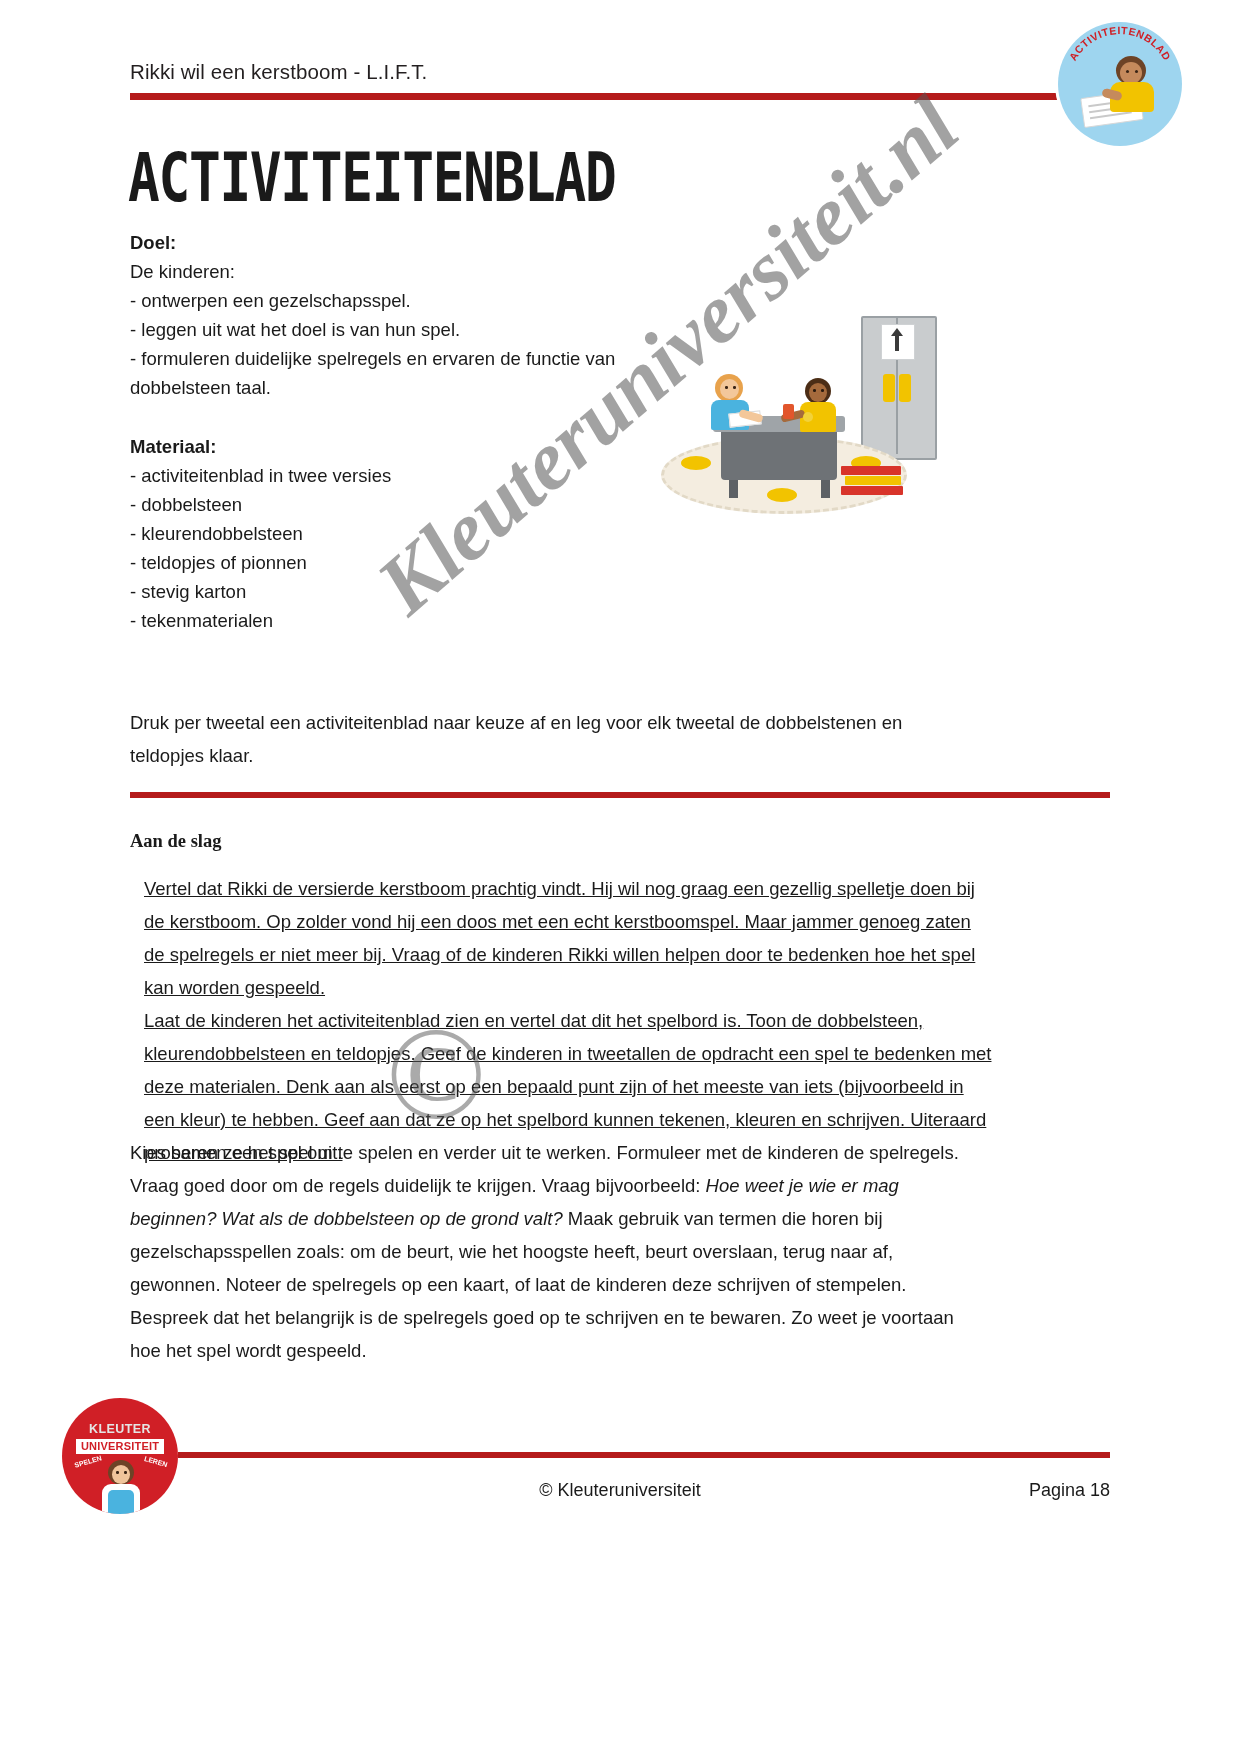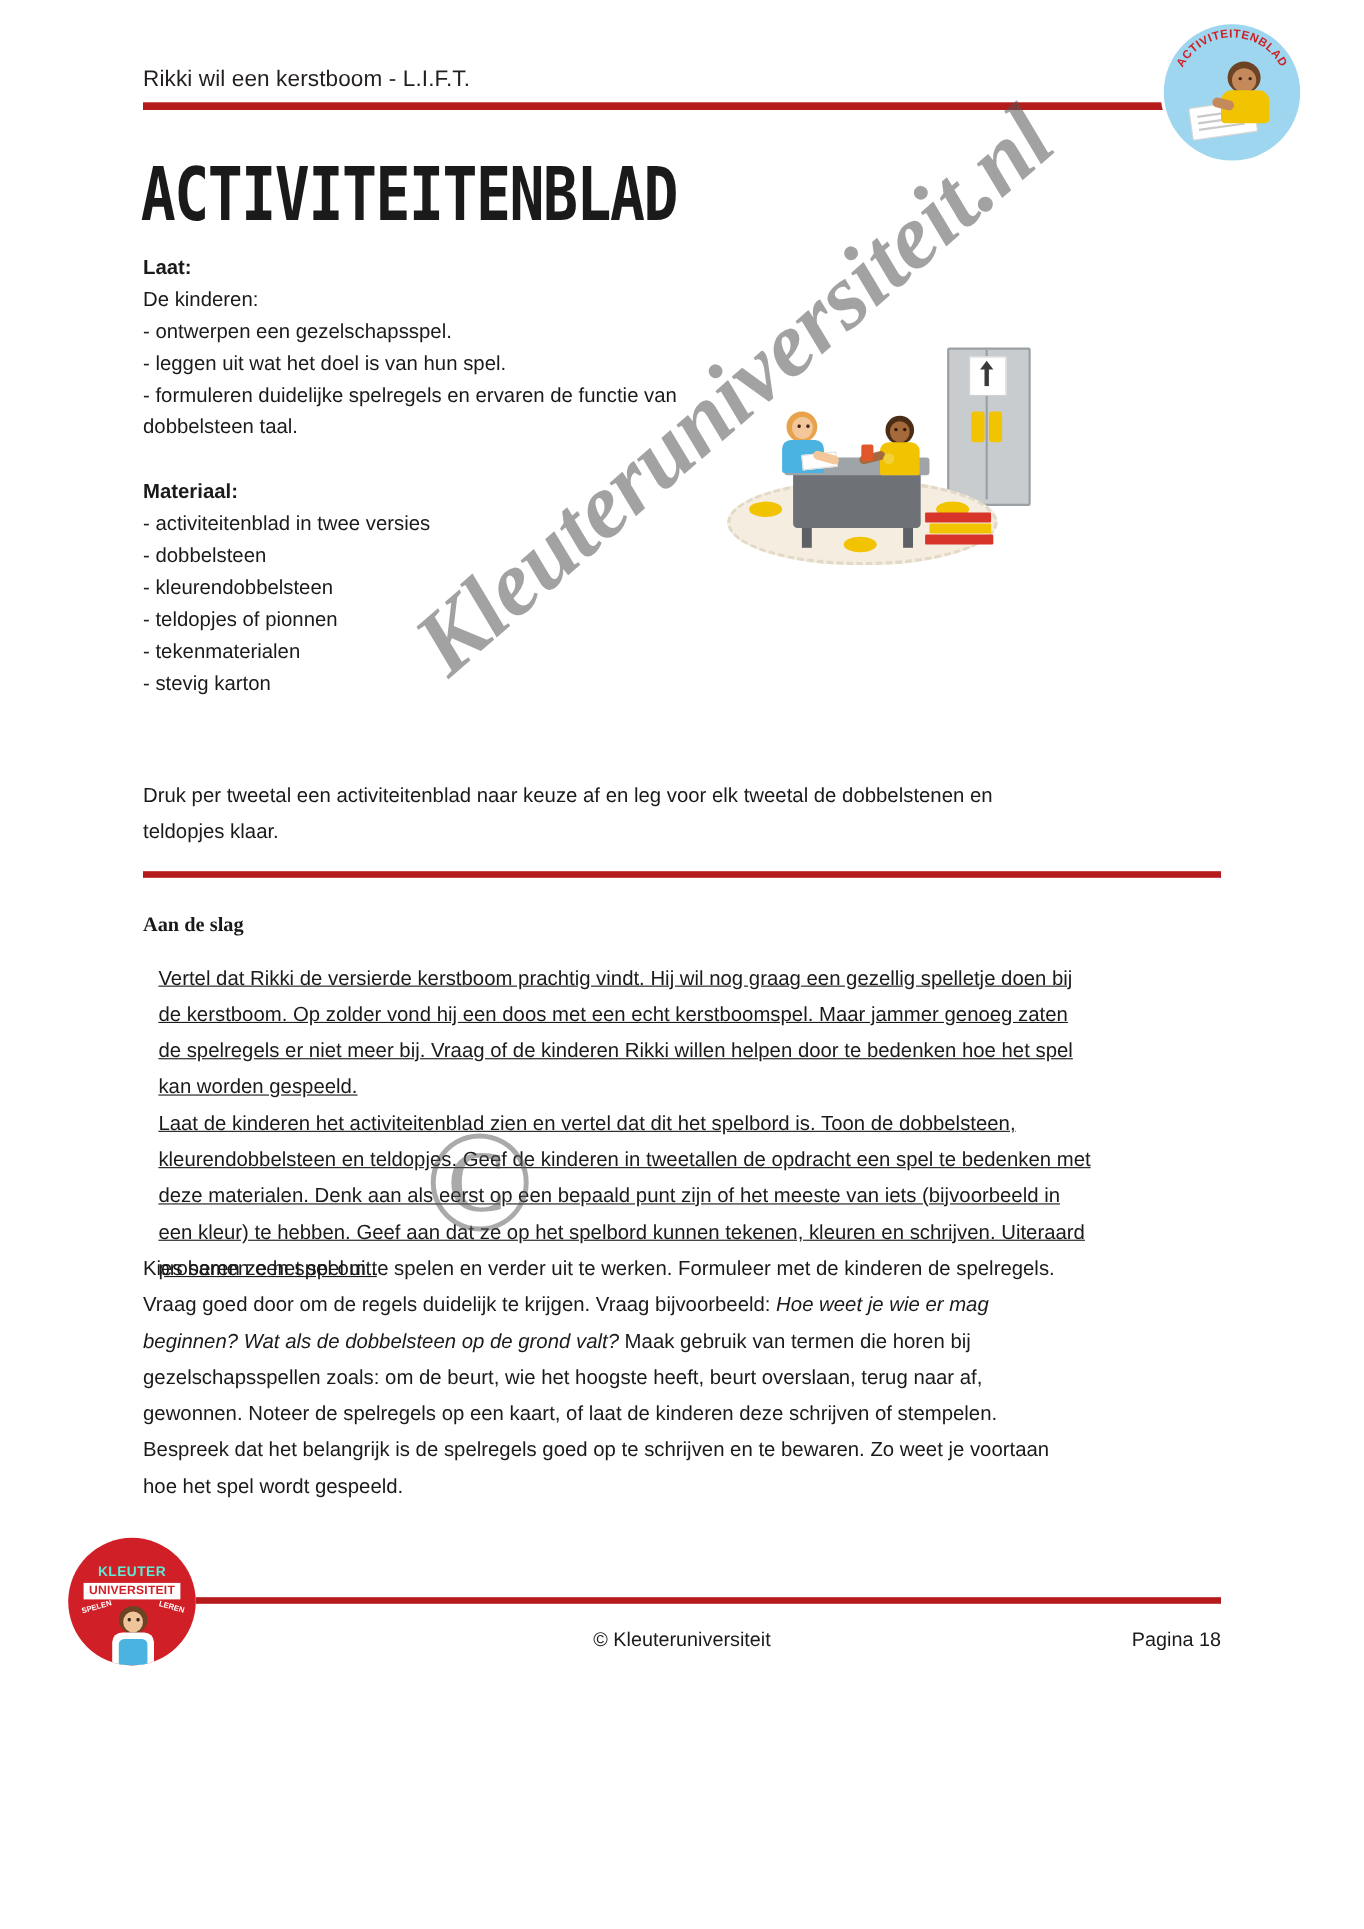--- a/index.html
+++ b/index.html
@@ -157,21 +157,21 @@
   }
 
   
   .ft-rule{position:absolute;left:178px;top:1452px;width:932px;height:6px;background:#b51b1b;}
   .ft-logo{
     position:absolute;left:62px;top:1398px;width:116px;height:116px;border-radius:50%;
     background:#d01f26;overflow:hidden;
   }
   .ft-logo .fl-top{
     position:absolute;left:0;top:24px;width:116px;text-align:center;
-    font-size:12.5px;font-weight:bold;color:#5eead4;letter-spacing:.4px;
+    font-size:12.5px;font-weight:bold;color:#e5e5e5;letter-spacing:.4px;
   }
   .ft-logo .fl-bar{
     position:absolute;left:14px;top:41px;width:88px;height:15px;background:#ffffff;
   }
   .ft-logo .fl-bar span{
     display:block;text-align:center;font-size:11px;font-weight:bold;color:#d01f26;
     line-height:15px;letter-spacing:.2px;
   }
   .ft-logo .fl-sm{
     position:absolute;top:60px;font-size:7px;font-weight:bold;color:#ffffff;
@@ -219,36 +219,36 @@
     <div class="b-face"></div>
     <div class="b-eye l"></div>
     <div class="b-eye r"></div>
     <div class="b-body"></div>
     <div class="b-arm"></div>
   </div>
 
   <div class="title">ACTIVITEITENBLAD</div>
 
   <div class="col" id="doel-block">
-    <p class="lbl">Laat:</p>
+    <p class="lbl">Doel:</p>
     <p class="ln">De kinderen:</p>
     <p class="ln">- ontwerpen een gezelschapsspel.</p>
     <p class="ln">- leggen uit wat het doel is van hun spel.</p>
     <p class="ln">- formuleren duidelijke spelregels en ervaren de functie van</p>
     <p class="ln">dobbelsteen taal.</p>
   </div>
 
   <div class="col" id="materiaal-block">
     <p class="lbl">Materiaal:</p>
     <p class="ln">- activiteitenblad in twee versies</p>
     <p class="ln">- dobbelsteen</p>
     <p class="ln">- kleurendobbelsteen</p>
     <p class="ln">- teldopjes of pionnen</p>
+    <p class="ln">- stevig karton</p>
     <p class="ln">- tekenmaterialen</p>
-    <p class="ln">- stevig karton</p>
   </div>
 
   <p class="para" id="voorb-para">Druk per tweetal een activiteitenblad naar keuze af en leg voor elk tweetal de dobbelstenen en teldopjes klaar.</p>
 
   <div class="illus">
     <div class="il-door-frame"></div>
     <div class="il-door-split"></div>
     <div class="il-arrow"></div>
     <div class="il-ddot"></div>
     <div class="il-ddot2"></div>

